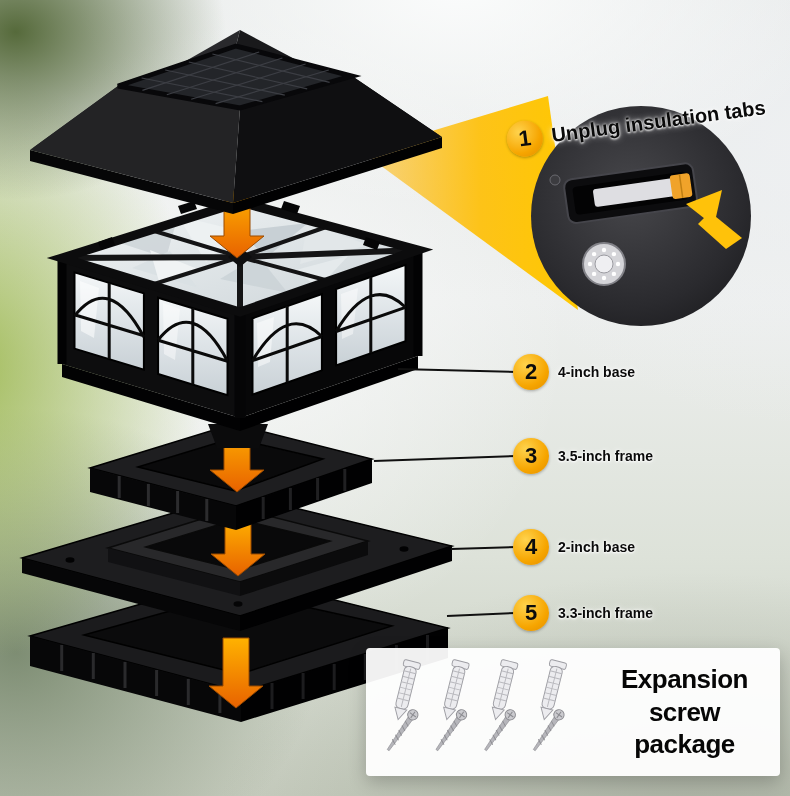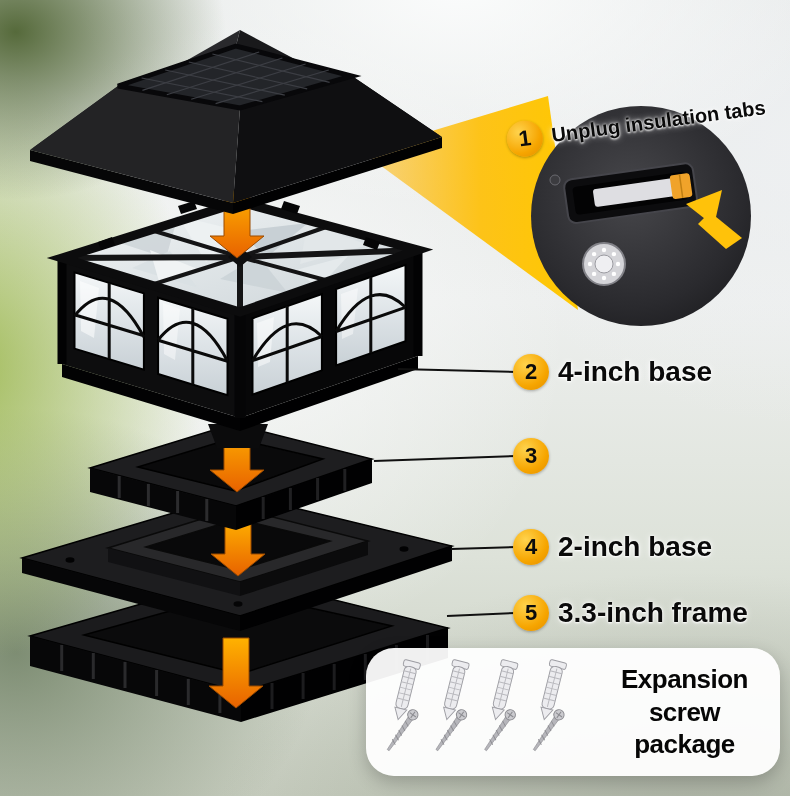--- a/index.html
+++ b/index.html
@@ -16,30 +16,30 @@
       radial-gradient(640px 340px at 88% 104%, rgba(158,165,150,.7), rgba(158,165,150,0) 75%),
       radial-gradient(420px 420px at 32% 42%, rgba(248,249,249,.85), rgba(248,249,249,0) 75%),
       linear-gradient(180deg,#e6e9e8 0%,#edefee 38%,#dde2d9 70%,#c6ccbe 100%);
   }
   svg.scene{position:absolute;inset:0}
   .callout{position:absolute;display:flex;align-items:center;gap:9px}
   .badge{width:36px;height:36px;flex:0 0 36px;border-radius:50%;
     background:radial-gradient(circle at 35% 30%, #ffd34d, #f6a500 62%, #e18d00);
     display:flex;align-items:center;justify-content:center;
     font-weight:700;font-size:22px;color:#0c0c0c;box-shadow:0 1px 3px rgba(0,0,0,.3)}
-  .clabel{font-weight:700;font-size:28px;color:#0a0a0a;white-space:nowrap;
+  .clabel{font-weight:700;font-size:14px;color:#0a0a0a;white-space:nowrap;
     text-shadow:0 0 3px rgba(255,255,255,.95),0 0 7px rgba(255,255,255,.8),0 1px 2px rgba(255,255,255,.9)}
   .callout-1{left:507px;top:123px;transform:rotate(-7.5deg);transform-origin:left center}
   .callout-1 .clabel{font-size:20px}
   .callout-2{left:513px;top:354px}
   .callout-3{left:513px;top:438px}
   .callout-4{left:513px;top:529px}
   .callout-5{left:513px;top:595px}
   .screw-box{position:absolute;left:366px;top:648px;width:414px;height:128px;
-    background:rgba(255,255,255,.94);border-radius:28px;
+    background:rgba(255,255,255,.94);border-radius:4px;
     box-shadow:0 6px 18px rgba(0,0,0,.22);
     display:flex;align-items:center;padding:5px 8px 5px 6px}
   .screw-art{flex:0 0 225px;height:118px}
   .screw-text{flex:1;text-align:center;font-weight:700;color:#060606;
     font-size:26px;line-height:1.25;letter-spacing:-0.5px}
 </style>
 </head>
 <body>
 
 <div class="canvas">
@@ -220,20 +220,21 @@
     <div class="clabel">Unplug insulation tabs</div>
   </div>
 
   <div class="callout callout-2">
     <div class="badge">2</div>
     <div class="clabel">4-inch base</div>
   </div>
 
   <div class="callout callout-3">
     <div class="badge">3</div>
+    <div class="clabel">3.5-inch frame</div>
   </div>
 
   <div class="callout callout-4">
     <div class="badge">4</div>
     <div class="clabel">2-inch base</div>
   </div>
 
   <div class="callout callout-5">
     <div class="badge">5</div>
     <div class="clabel">3.3-inch frame</div>

